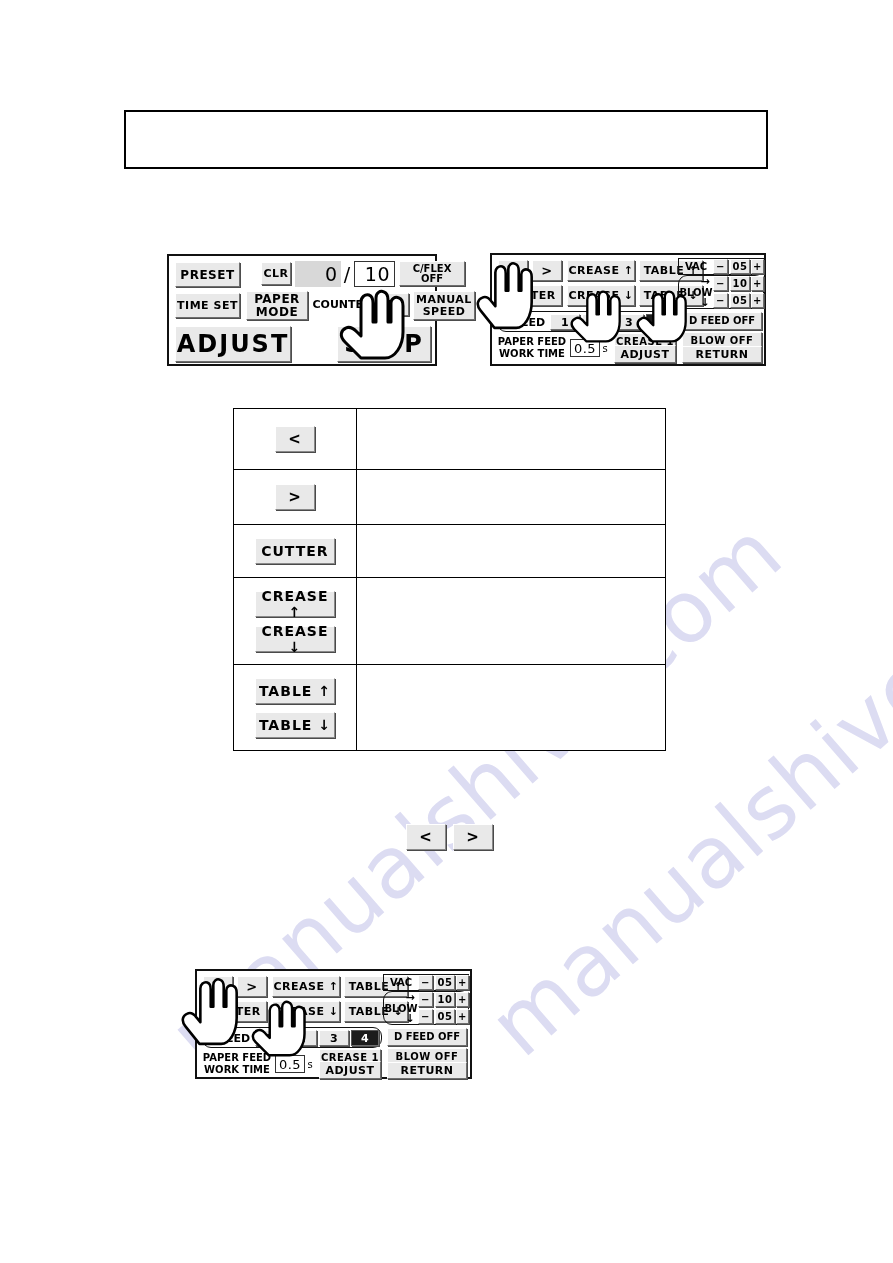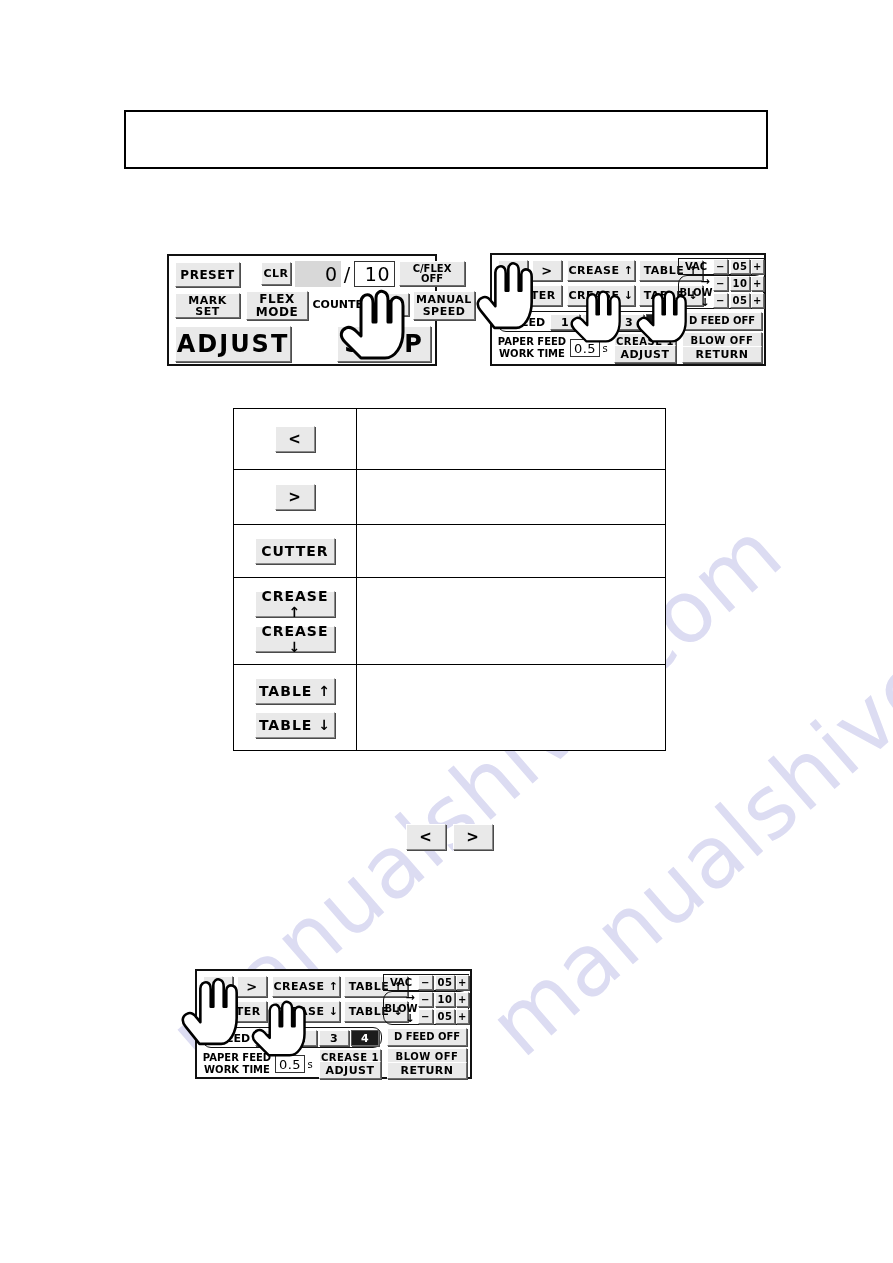--- a/index.html
+++ b/index.html
@@ -209,22 +209,22 @@
 
 <div class="panel" style="left:167px; top:254px; width:270px; height:112px;">
   <div class="panel-inner">
     <div class="key" style="left:6px; top:6px; width:65px; height:25px; font-size:12px;">PRESET</div>
     <div class="key" style="left:92px; top:6px; width:30px; height:23px; font-size:11px;">CLR</div>
     <div class="shaded" style="left:126px; top:5px; width:46px; height:26px; font-size:19px; font-family:'DejaVu Sans',sans-serif; padding-right:4px;">0</div>
     <div class="flat" style="left:172px; top:5px; width:12px; height:26px; font-size:19px; font-weight:normal;">/</div>
     <div class="field" style="left:185px; top:5px; width:41px; height:26px; font-size:19px; justify-content:flex-end; padding-right:4px;">10</div>
     <div class="key" style="left:230px; top:5px; width:66px; height:25px; font-size:10px; letter-spacing:0;">C/FLEX OFF</div>
 
-    <div class="key" style="left:6px; top:37px; width:65px; height:25px; font-size:11px;">MARK SET</div>
-    <div class="key" style="left:77px; top:35px; width:62px; height:29px; font-size:12px; line-height:1.05;">FLEX
+    <div class="key" style="left:6px; top:37px; width:65px; height:25px; font-size:11px;">TIME SET</div>
+    <div class="key" style="left:77px; top:35px; width:62px; height:29px; font-size:12px; line-height:1.05;">PAPER
 MODE</div>
     <div class="flat" style="left:142px; top:38px; width:62px; height:20px; font-size:11px;">COUNTER</div>
     <div class="key" style="left:205px; top:37px; width:35px; height:23px; font-size:11px;">CLR</div>
     <div class="key" style="left:244px; top:35px; width:62px; height:29px; font-size:11px; line-height:1.05;">MANUAL
 SPEED</div>
 
     <div class="key" style="left:6px; top:70px; width:116px; height:36px; font-size:24px; letter-spacing:2px;">ADJUST</div>
     <div class="key" style="left:168px; top:70px; width:94px; height:36px; font-size:24px; letter-spacing:2px;">STOP</div>
   </div>
 </div>

